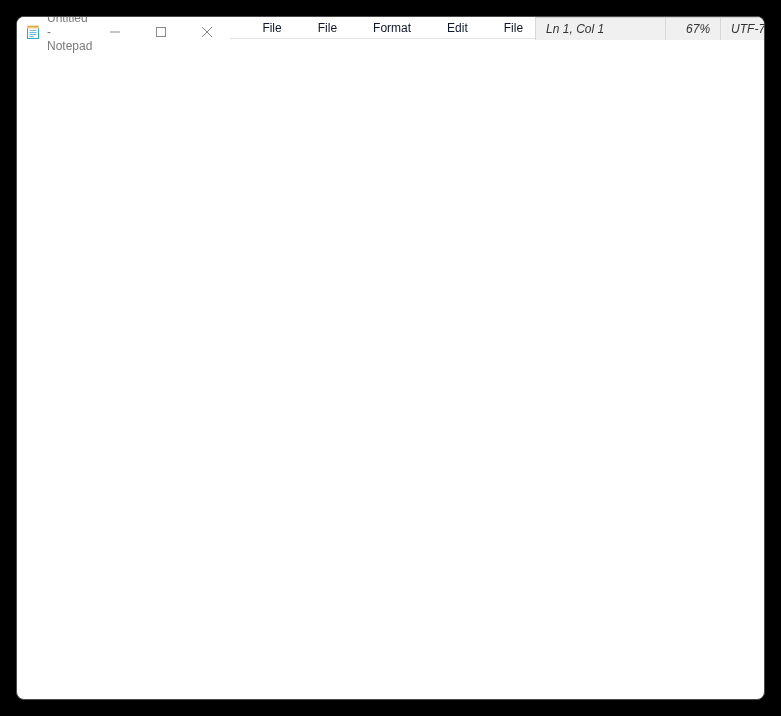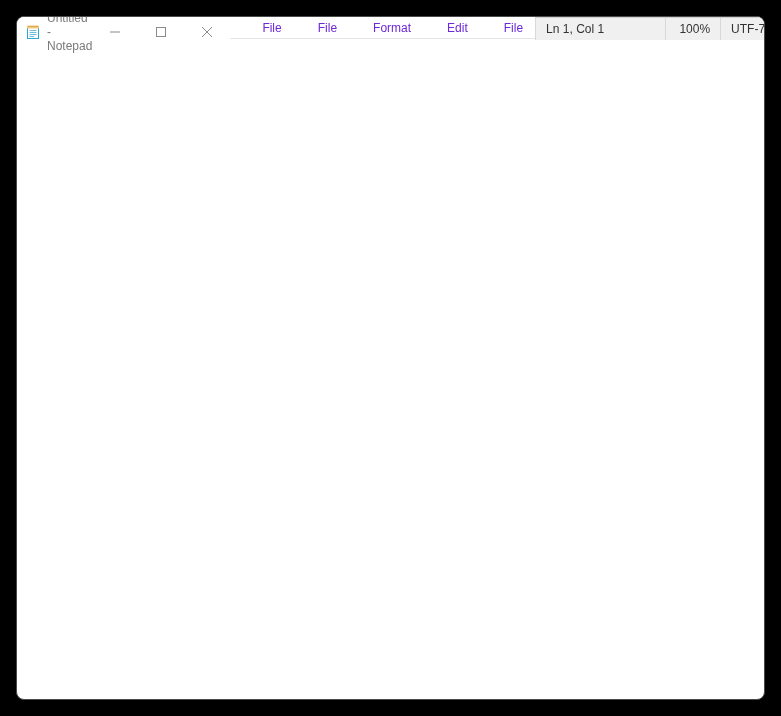--- a/index.html
+++ b/index.html
@@ -58,21 +58,21 @@
   .menubar {
     height: 22px;
     display: flex;
     align-items: center;
     padding: 0 4px;
     border-bottom: 1px solid #e5e5e5;
     background: #fff;
   }
   .menu-item {
     padding: 2px 8px;
-    color: #6d28d9;
+    color: #0f172a;
     font-size: 12px;
     margin-left: 20px;
   }
   .editor-wrap {
     flex: 1;
     position: relative;
     background: #fff;
     overflow: hidden;
   }
   .editor {
@@ -123,20 +123,21 @@
     align-items: stretch;
     font-size: 12px;
     color: #333;
   }
   .status-spacer { flex: 1; border-right: 1px solid #d8d8d8; }
   .status-cell {
     display: flex;
     align-items: center;
     padding: 0 10px;
     border-right: 1px solid #d8d8d8;
+    font-style: italic;
   }
   .status-cell.ln { width: 130px; }
   .status-cell.zoom { width: 55px; justify-content: flex-end; }
   .status-cell.eol { width: 120px; }
   .status-cell.enc { width: 90px; border-right: none; }
   .grip {
     width: 17px;
     display: flex;
     align-items: flex-end;
     justify-content: flex-end;
@@ -223,21 +224,21 @@
           </svg>
       </div>
     </div>
 
     <div class="scroll-corner"></div>
   </div>
 
   <div class="statusbar">
     <div class="status-spacer"></div>
     <div class="status-cell ln">Ln 1, Col 1</div>
-    <div class="status-cell zoom">100%</div>
+    <div class="status-cell zoom">67%</div>
     <div class="status-cell enc">UTF-7</div>
     <div class="grip">
       <svg width="12" height="12" viewBox="0 0 12 12">
         <circle cx="10" cy="2" r="0.8" fill="#a0a0a0"></circle>
         <circle cx="6" cy="6" r="0.8" fill="#a0a0a0"></circle>
         <circle cx="10" cy="6" r="0.8" fill="#a0a0a0"></circle>
         <circle cx="2" cy="10" r="0.8" fill="#a0a0a0"></circle>
         <circle cx="6" cy="10" r="0.8" fill="#a0a0a0"></circle>
         <circle cx="10" cy="10" r="0.8" fill="#a0a0a0"></circle>
       </svg>

